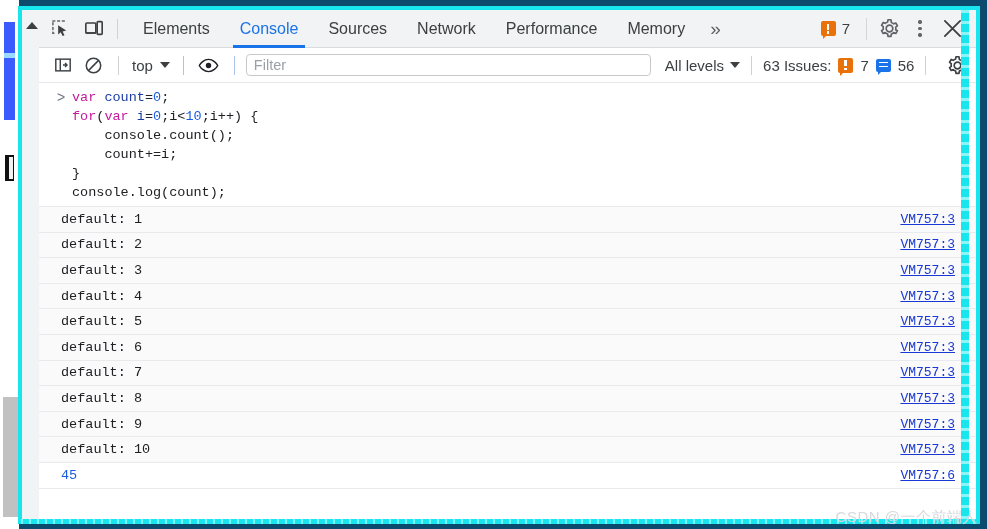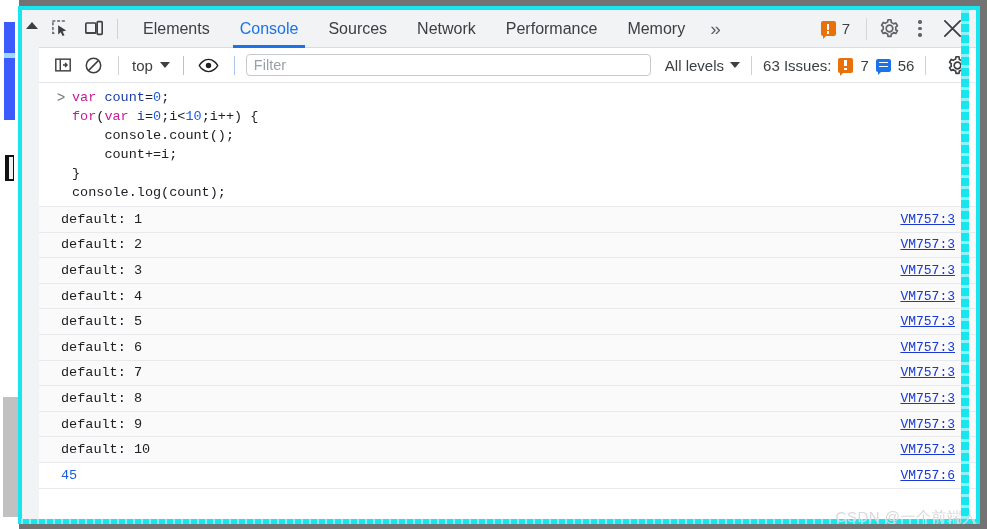--- a/index.html
+++ b/index.html
@@ -2,21 +2,21 @@
 <html><head>
 <meta charset="utf-8">
 <style>
   * { box-sizing: border-box; margin: 0; padding: 0; }
   html, body {
     width: 987px; height: 529px;
     background: #ffffff;
     font-family: "Liberation Sans", sans-serif;
     overflow: hidden;
   }
-  #root { position: relative; width: 987px; height: 529px; background: #737373; }
+  #root { position: relative; width: 987px; height: 529px; background: #0c4a6e; }
 
   
   .cyan-frame {
     position: absolute;
     left: 18px; top: 6px;
     width: 962px; height: 518px;
     border: 4px solid #18e6ef;
     pointer-events: none;
     z-index: 40;
   }

